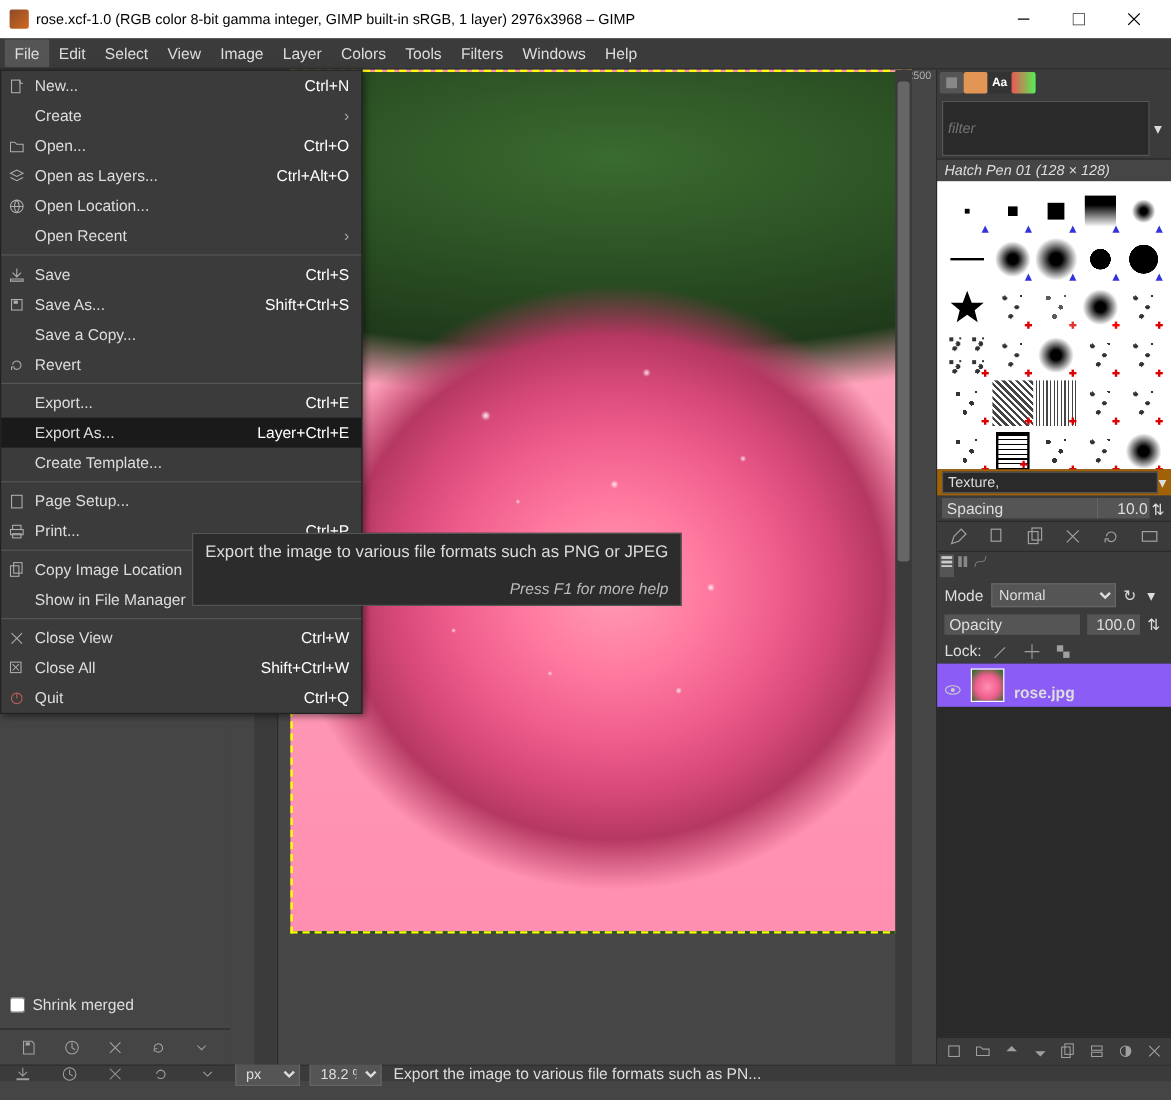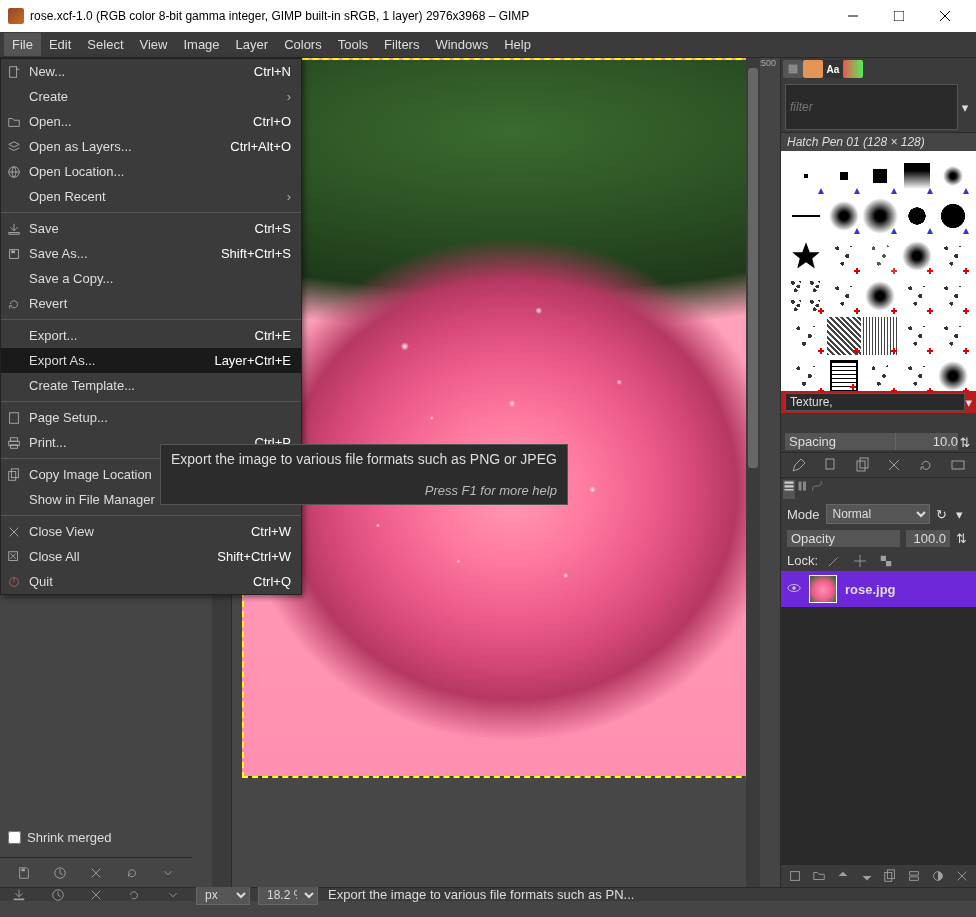--- a/index.html
+++ b/index.html
@@ -74,40 +74,40 @@
 .right-panel .brush-swatch.tri::after{width:0;height:0;border-left:3px solid transparent;border-right:3px solid transparent;border-bottom:6px solid #33d;right:1px;bottom:1px;top:auto;}
 .brush-pixel{background:#000;width:4px;height:4px;margin:auto;position:absolute;inset:0;}
 .brush-square-grad{background:linear-gradient(180deg,#000 0%,#000 30%,transparent 100%) center/26px 26px no-repeat;}
 .brush-circle-soft{background:radial-gradient(circle,#000 0%,#000 20%,transparent 70%) center/30px 30px no-repeat;}
 .brush-circle-hard{background:radial-gradient(circle,#000 0%,#000 60%,transparent 62%) center/28px 28px no-repeat;}
 .brush-hline{background:linear-gradient(#000,#000) center/28px 2px no-repeat;}
 .brush-star{background:#fff;}
 .brush-star svg{width:30px;height:30px;margin:4px;}
 .brush-texture{background:radial-gradient(circle at 30% 30%,#333 0 2px,transparent 2px),radial-gradient(circle at 60% 50%,#333 0 2px,transparent 2px),radial-gradient(circle at 45% 70%,#333 0 2px,transparent 2px),radial-gradient(circle at 70% 25%,#333 0 1px,transparent 1px);background-size:100% 100%;}
 .brush-hatch{background:repeating-linear-gradient(0deg,#000 0 1px,transparent 1px 4px);margin:4px;}
-.right-panel .tag-row{display:flex;align-items:center;padding:2px 4px;background:#b91c1c;}
+.right-panel .tag-row{display:flex;align-items:center;padding:2px 4px;background:#a16207;}
 .right-panel .tag-row input{flex:1;background:#2a2a2a;border:1px solid #555;color:#ddd;padding:1px 4px;font-size:12px;}
 .right-panel .spacing-row{display:flex;align-items:flex-end;padding:2px 4px;background:#3b3b3b;border-bottom:1px solid #2a2a2a;}
 .right-panel .spacing-row .lbl{flex:1;background:#555;padding:1px 4px;}
-.right-panel .spacing-row .val{width:63px;text-align:right;background:#555;padding:1px 0;border-left:1px solid #666;margin-top:18px;}
+.right-panel .spacing-row .val{width:44px;text-align:right;background:#555;padding:1px 16px;border-left:1px solid #666;}
 .right-panel .spacing-row .spin{width:14px;text-align:center;}
 .right-panel .brush-actions{display:flex;justify-content:space-around;padding:4px 2px;background:#3b3b3b;}
 .right-panel .brush-actions .ba{width:16px;height:16px;opacity:.7;}
 
 .right-panel .layer-dock-tabs{height:24px;display:flex;gap:2px;padding:2px;background:#3b3b3b;border-top:1px solid #2a2a2a;}
 .right-panel .mode-row,.right-panel .opacity-row,.right-panel .lock-row{display:flex;align-items:center;padding:3px 6px;background:#3b3b3b;gap:6px;}
 .right-panel .mode-row .lbl{flex:0 0 auto;}
 .right-panel .mode-row select{flex:1;background:#555;color:#ddd;border:1px solid #666;padding:1px 2px;font-size:12px;}
 .right-panel .opacity-row .lbl{flex:1;background:#555;padding:1px 4px;}
 .right-panel .opacity-row .val{width:44px;text-align:right;background:#555;padding:1px 4px;}
 .right-panel .lock-row .lbl{flex:0 0 auto;}
 .right-panel .lock-row .lock-ico{width:14px;height:14px;opacity:.7;margin:0 3px;}
 .right-panel .layer-list{flex:1;background:#2a2a2a;}
 .right-panel .layer-item{display:flex;align-items:center;padding:4px 6px;gap:8px;background:#3b3b3b;}
-.right-panel .layer-item.active{background:#6d28d9;}
+.right-panel .layer-item.active{background:#8b5cf6;align-items:flex-end;}
 .right-panel .layer-item .eye{width:14px;}
 .right-panel .layer-item .thumb{width:28px;height:28px;background:radial-gradient(circle at 50% 55%,#ff8fb0 0%,#ef5e8d 50%,#3a6b2f 90%);border:1px solid #fff;}
 .right-panel .layer-item .name{flex:1;font-weight:bold;}
 .right-panel .layer-actions{display:flex;justify-content:space-around;padding:4px 2px;background:#3b3b3b;border-top:1px solid #2a2a2a;}
 .right-panel .layer-actions .la{width:14px;height:14px;opacity:.7;}
 
 
 .statusbar { height: 14px; background: #3b3b3b; display: flex; align-items: center; border-top:1px solid #2a2a2a; }
 .statusbar .left-icons{width:192px;display:flex;justify-content:space-around;align-items:center;}
 .statusbar .left-icons .sb-ico{width:14px;height:14px;opacity:.7;}

